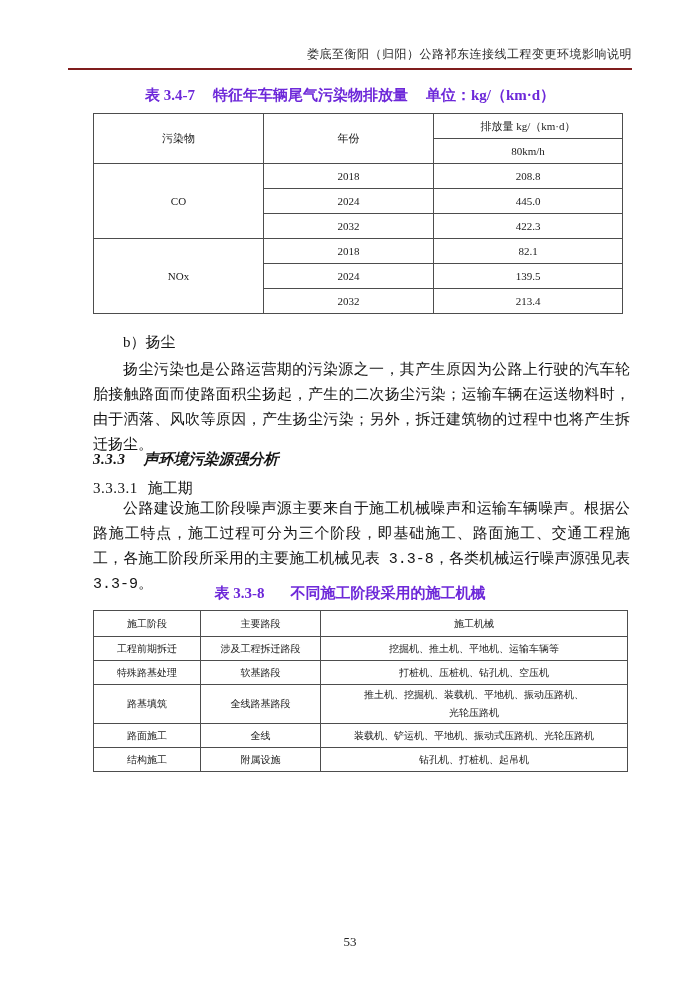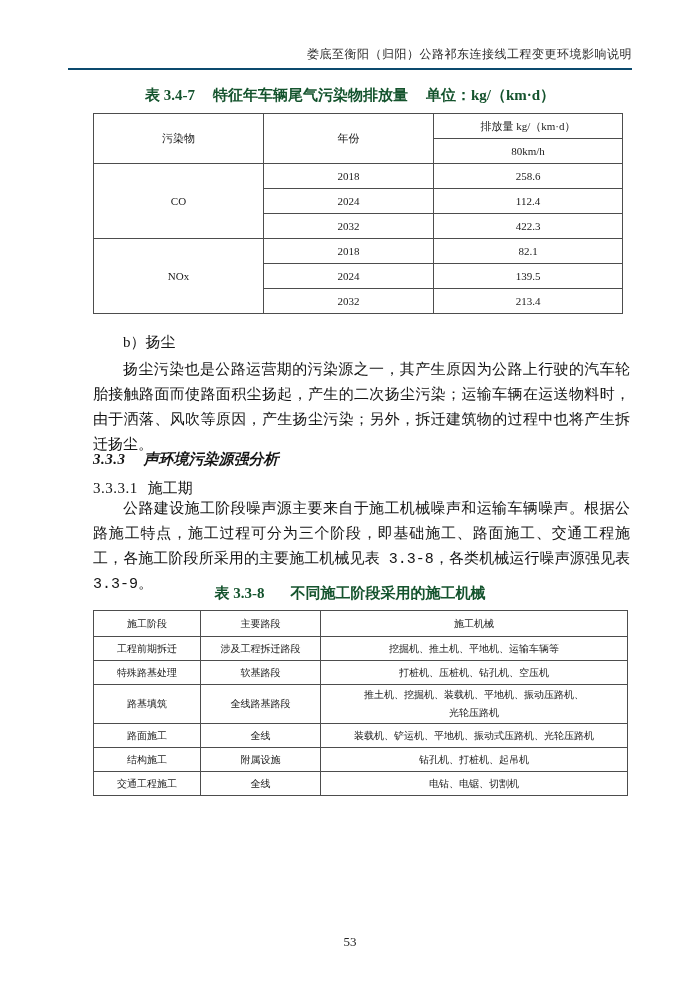--- a/index.html
+++ b/index.html
@@ -8,28 +8,28 @@
     background:#ffffff;
     color:#1a1a1a;
     font-family:"Liberation Serif","DejaVu Serif",serif;
   }
   .page { position:relative; width:700px; height:990px; overflow:hidden; background:#fff; }
 
   
   .doc-header {
     position:absolute; top:46px; left:68px; right:68px;
     text-align:right; font-size:12px; letter-spacing:0.5px;
-    padding-bottom:5px; border-bottom:2px solid #0c4a6e;
+    padding-bottom:5px; border-bottom:2px solid #7f1d1d;
     color:#2b2b2b;
   }
 
   
   .tbl-caption {
     position:absolute; left:0; width:100%;
-    text-align:center; font-weight:bold; font-size:15px; color:#14532d;
+    text-align:center; font-weight:bold; font-size:15px; color:#6d28d9;
   }
   .cap-347 { top:86px; }
   .cap-338 { top:584px; }
   .tbl-caption .gap-s { display:inline-block; width:18px; }
   .tbl-caption .gap-l { display:inline-block; width:26px; }
 
   
   table { border-collapse:collapse; table-layout:fixed; }
   td {
     border:1px solid #4d4d4d;
@@ -84,25 +84,25 @@
         <td rowspan="2">污染物</td>
         <td rowspan="2">年份</td>
         <td>排放量 kg/（km·d）</td>
       </tr>
       <tr>
         <td>80km/h</td>
       </tr>
       <tr>
         <td rowspan="3">CO</td>
         <td>2018</td>
-        <td>258.6</td>
+        <td>208.8</td>
       </tr>
       <tr>
         <td>2024</td>
-        <td>112.4</td>
+        <td>445.0</td>
       </tr>
       <tr>
         <td>2032</td>
         <td>422.3</td>
       </tr>
       <tr>
         <td rowspan="3">NOx</td>
         <td>2018</td>
         <td>82.1</td>
       </tr>
@@ -166,23 +166,18 @@
       <tr>
         <td>路面施工</td>
         <td>全线</td>
         <td class="pre-wrap">装载机、铲运机、平地机、振动式压路机、光轮压路机</td>
       </tr>
       <tr>
         <td>结构施工</td>
         <td>附属设施</td>
         <td class="pre-wrap">钻孔机、打桩机、起吊机</td>
       </tr>
-      <tr>
-        <td>交通工程施工</td>
-        <td>全线</td>
-        <td class="pre-wrap">电钻、电锯、切割机</td>
-      </tr>
     </tbody>
   </table>
 
   <div class="page-number">53</div>
 
 </div>
 
 </body></html>

